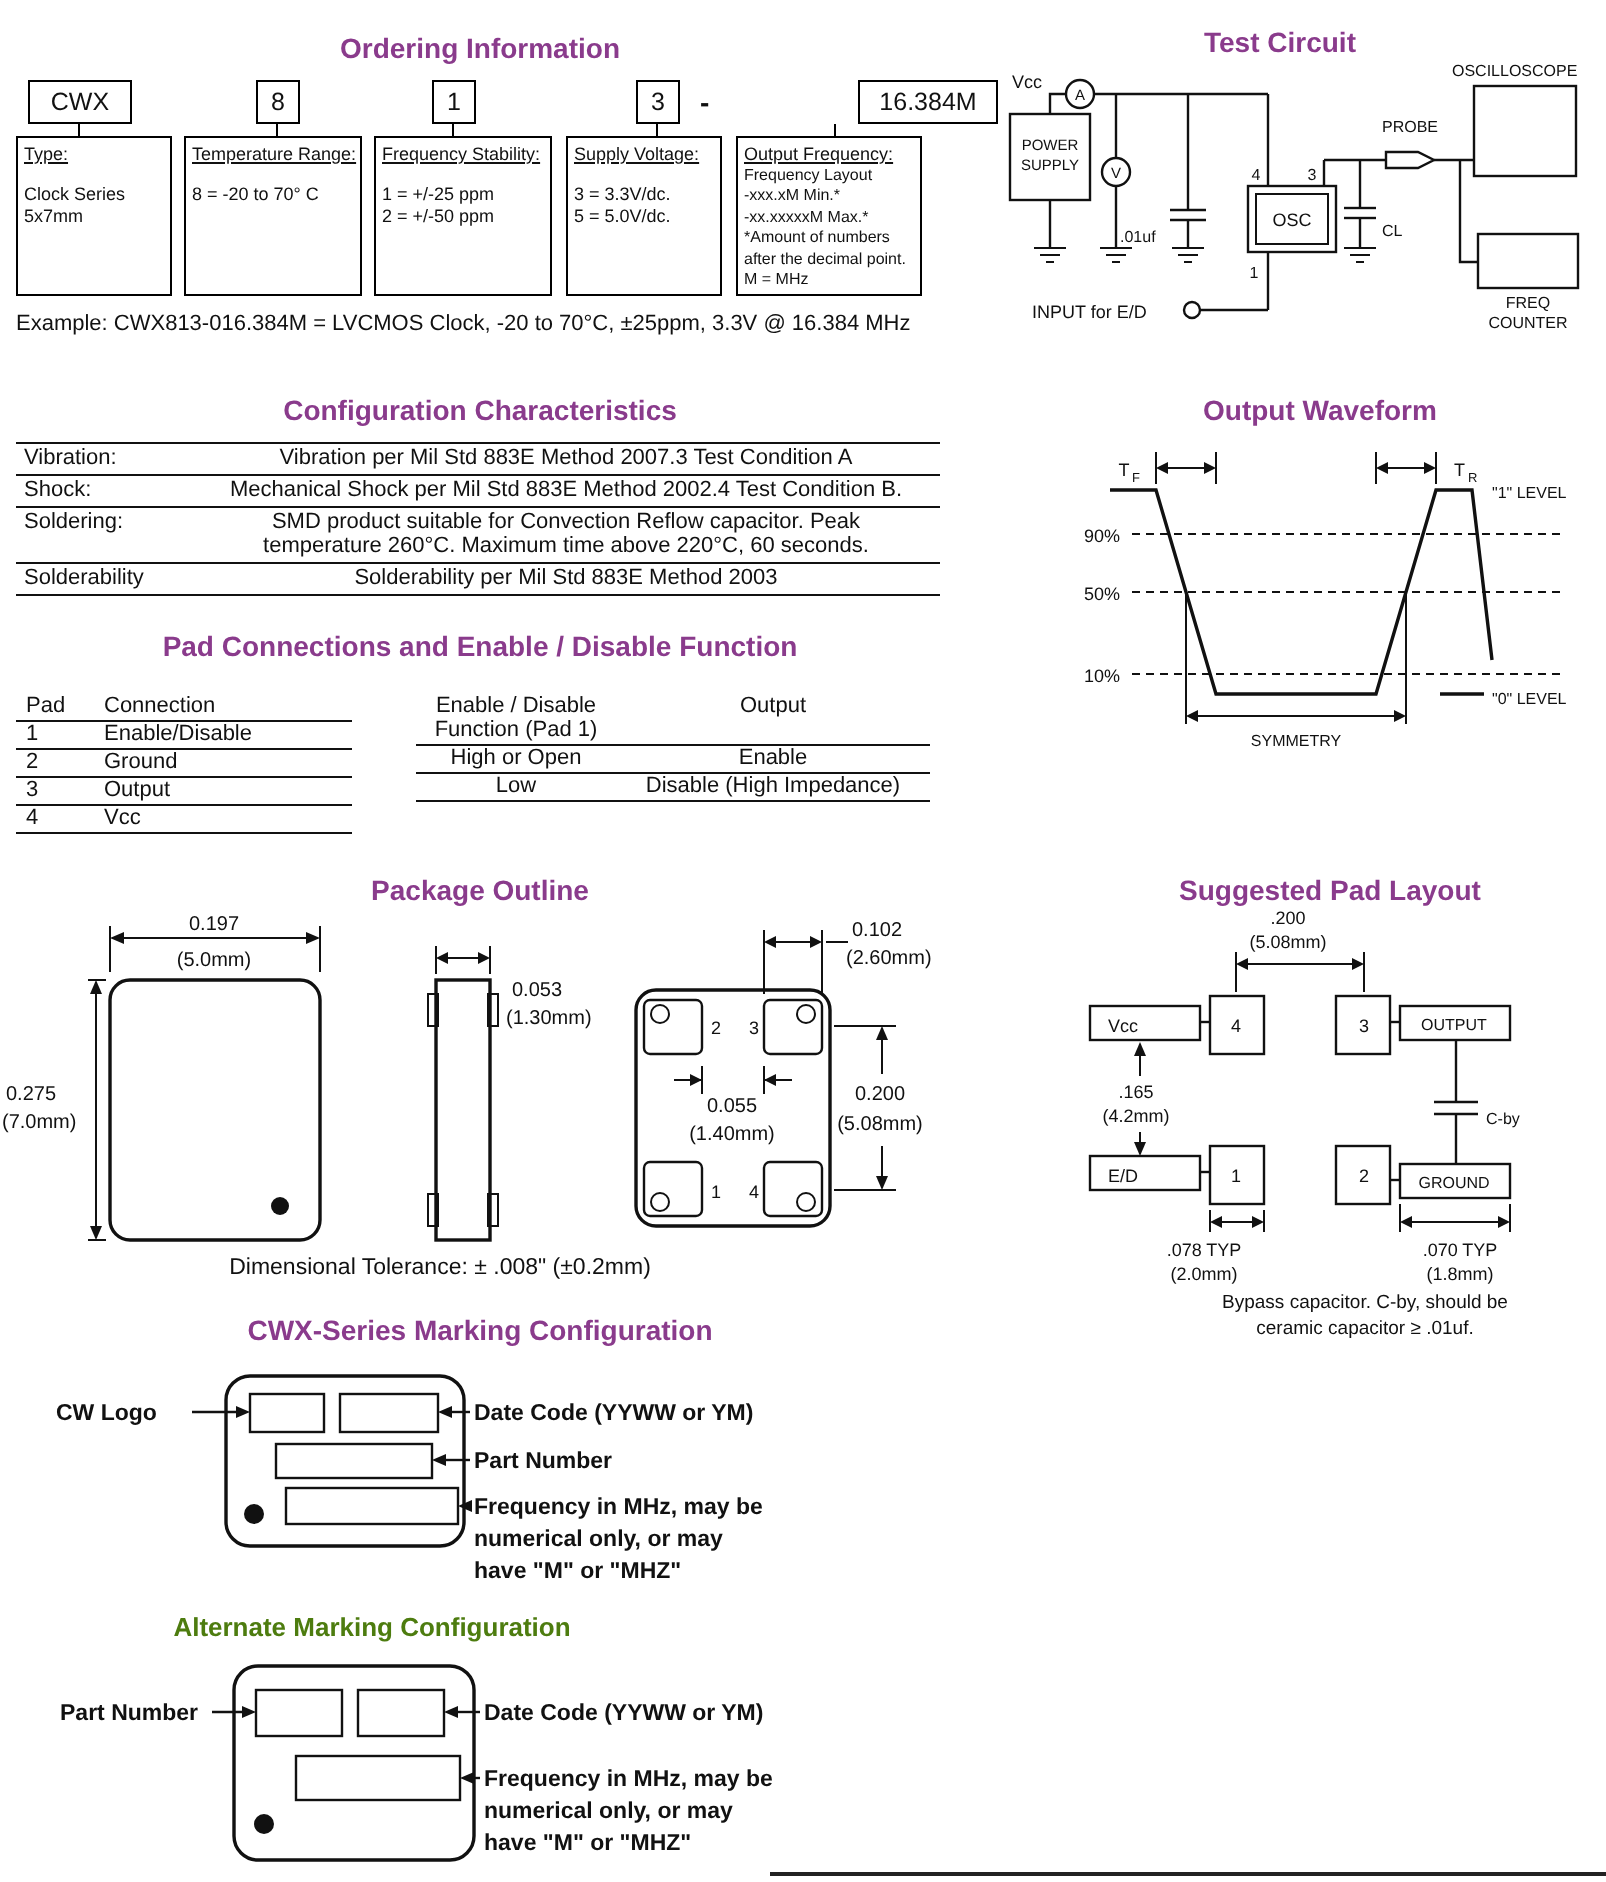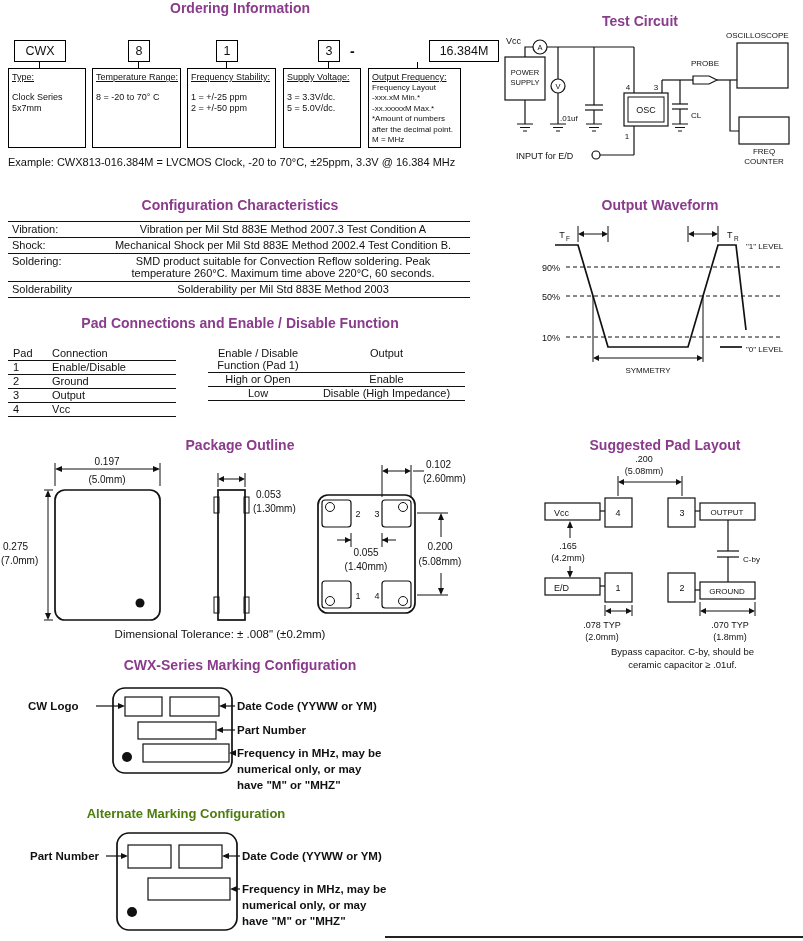--- a/index.html
+++ b/index.html
@@ -31,21 +31,21 @@
   .t7 { font-size:7.5px; } .t8 { font-size:8px; } .t9 { font-size:9px; } .t10 { font-size:10px; }
   .tb { font-size:11.5px; font-weight:bold; }
   .sub { font-size:6.5px; }
   .rule { position:absolute; background:#222; }
 </style>
 </head>
 <body>
 
 <div class="page">
 
-  <div class="stitle" style="left:0;top:0;width:480px;text-align:center;">Ordering Information</div>
+  <div class="stitle" style="left:0;top:16px;width:480px;text-align:center;">Ordering Information</div>
 
   <div class="codebox" style="left:14px;top:40px;width:52px;">CWX</div>
   <div class="codebox" style="left:128px;top:40px;width:22px;">8</div>
   <div class="codebox" style="left:216px;top:40px;width:22px;">1</div>
   <div class="codebox" style="left:318px;top:40px;width:22px;">3</div>
   <div class="abs" style="left:350px;top:43px;font-size:14px;font-weight:bold;">-</div>
   <div class="codebox" style="left:383px;top:40px;width:70px;margin-left:46px;">16.384M</div>
 
   <div class="conn" style="left:39px;top:62px;height:6px;"></div>
   <div class="conn" style="left:138px;top:62px;height:6px;"></div>
@@ -162,21 +162,21 @@
       <div class="env-name">Vibration:</div>
       <div class="env-desc">Vibration per Mil Std 883E Method 2007.3 Test Condition A</div>
     </div>
     <div class="env-row">
       <div class="env-name">Shock:</div>
       <div class="env-desc">Mechanical Shock per Mil Std 883E Method 2002.4 Test Condition B.</div>
     </div>
     <div class="env-row">
       <div class="env-name">Soldering:</div>
       <div class="env-desc">
-        <div>SMD product suitable for Convection Reflow soldering. Peak</div>
+        <div>SMD product suitable for Convection Reflow capacitor. Peak</div>
         <div>temperature 260°C. Maximum time above 220°C, 60 seconds.</div>
       </div>
     </div>
     <div class="env-row">
       <div class="env-name">Solderability</div>
       <div class="env-desc">Solderability per Mil Std 883E Method 2003</div>
     </div>
   </div>
 
   <div class="stitle" style="left:540px;top:197px;width:240px;">Output Waveform</div>

